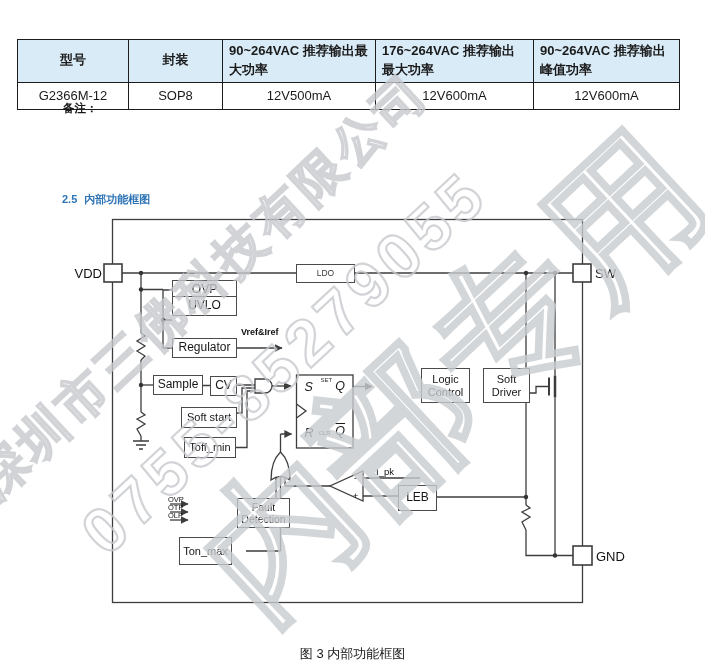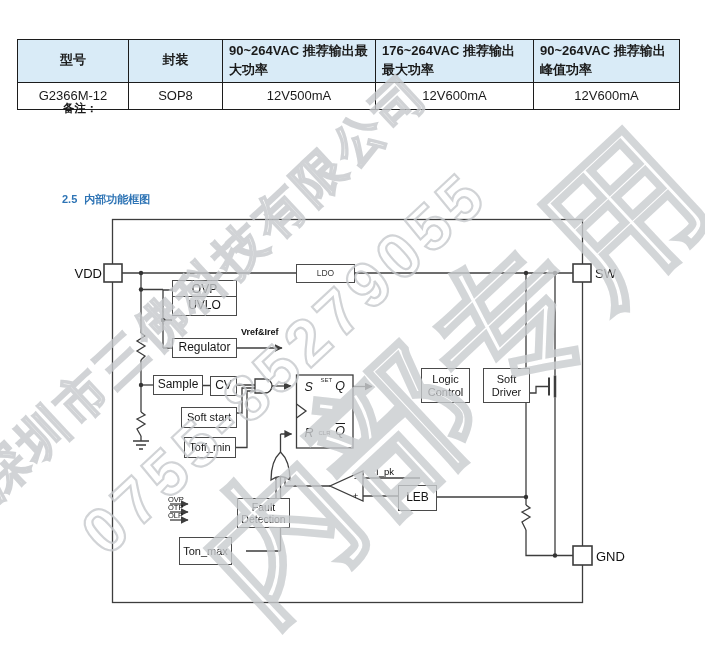--- a/index.html
+++ b/index.html
@@ -228,18 +228,19 @@
       <span class="latch-tiny" style="left:22px;top:55px">CLR</span>
     </div>
 
     <div class="free-label" style="left:241px;top:327px;font-weight:bold">Vref&amp;Iref</div>
     <div class="free-label" style="left:376px;top:466px;font-size:9.5px">I_pk</div>
     <div class="fd-in" style="left:168px;top:495px">OVP</div>
     <div class="fd-in" style="left:168px;top:503px">OTP</div>
     <div class="fd-in" style="left:168px;top:511px">OLP</div>
   </div>
 
+  <div class="caption">图 3 内部功能框图</div>
 
   <div class="wm wm-company">深圳市三佛科技有限公司</div>
   <div class="wm wm-phone">0755-85279055</div>
   <div class="wm wm-stamp">内部专用</div>
 
 </div>
 
 </body></html>

